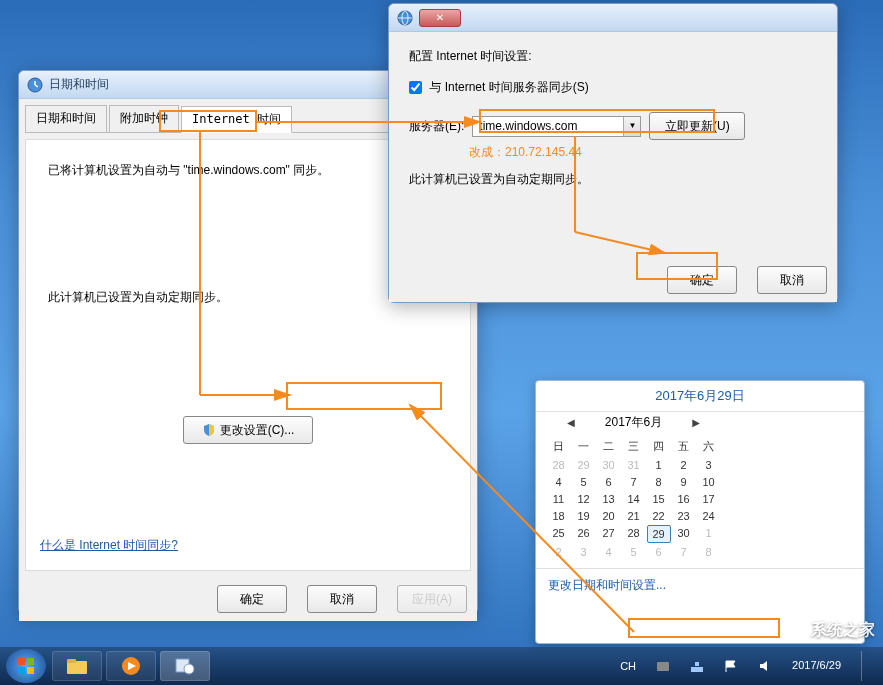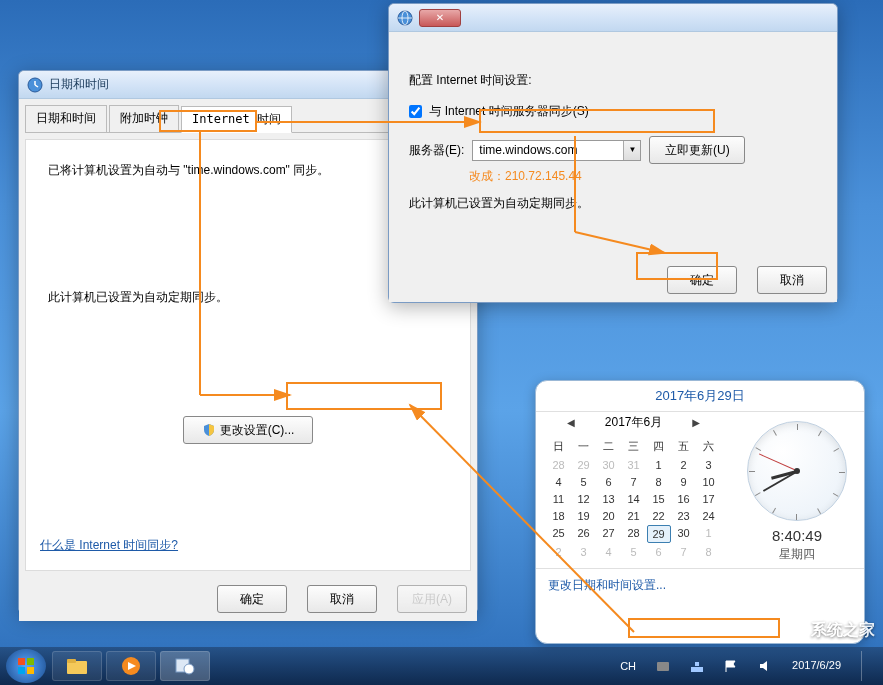--- a/index.html
+++ b/index.html
@@ -27,21 +27,21 @@
 .combo input { border: none; outline: none; padding: 2px 6px; font-size: 12px; width: 150px; }
 .combo .arrow { width: 17px; height: 19px; background: linear-gradient(to bottom,#f4f4f4,#ddd); border-left:1px solid #aaa; text-align:center; line-height:17px; font-size:8px; }
 
 
 .hl { position: absolute; border: 2px solid #f58a1f; pointer-events: none; z-index: 100; }
 
 
 .arrow-svg { position: absolute; pointer-events: none; z-index: 90; }
 
 
-.popup { position: absolute; background: #fff; border: 1px solid #9bb8d6; border-radius: 12px; box-shadow: 0 3px 12px rgba(0,0,0,0.25); }
+.popup { position: absolute; background: #fff; border: 1px solid #9bb8d6; border-radius: 4px; box-shadow: 0 3px 12px rgba(0,0,0,0.25); }
 .popup-header { text-align: center; padding: 6px; color: #1e5aa8; font-size: 13px; }
 .cal-nav { display: flex; align-items: center; justify-content: center; gap: 30px; padding: 2px 0 6px 0; font-size: 12px; }
 .cal-nav .nav-btn { cursor: pointer; color: #444; font-size: 10px; }
 .cal-grid { display: grid; grid-template-columns: repeat(7, 24px); gap: 1px; padding: 0 8px 8px 8px; justify-content: center; }
 .cal-grid .dh { text-align: center; font-size: 11px; color: #333; padding: 2px 0; }
 .cal-grid .d { text-align: center; font-size: 11px; color: #333; padding: 2px 0; cursor: pointer; }
 .cal-grid .d.faded { color: #bbb; }
 .cal-grid .d.today { border: 1px solid #3c7fb1; background: #e5f1fb; border-radius: 2px; }
 
 
@@ -143,21 +143,21 @@
 <div class="window" style="left:388px; top:3px; width:450px; height:300px;">
   <div class="titlebar">
     <svg class="icon" viewBox="0 0 16 16">
         <circle cx="8" cy="8" r="7" fill="#4a90d9" stroke="#2a5a9a"></circle>
         <ellipse cx="8" cy="8" rx="3" ry="7" fill="none" stroke="#fff" stroke-width="0.8"></ellipse>
         <line x1="1" y1="8" x2="15" y2="8" stroke="#fff" stroke-width="0.8"></line>
       </svg>
     <span class="close">✕</span>
   </div>
   <div style="padding:16px 20px;">
-    <p style="margin-bottom:14px;margin-top:24px;">配置 Internet 时间设置:</p>
+    <p style="margin-bottom:14px;">配置 Internet 时间设置:</p>
     <label style="display:block; margin-bottom:16px;">
       <input type="checkbox" checked="" style="">
       <span>与 Internet 时间服务器同步(S)</span>
     </label>
     <div style="display:flex; align-items:center; gap:8px;">
       <span>服务器(E):</span>
       <span class="combo">
         <input value="time.windows.com" style="">
         <span class="arrow">▼</span>
       </span>
@@ -226,42 +226,20 @@
           <div class="d faded">1</div>
           <div class="d faded">2</div>
           <div class="d faded">3</div>
           <div class="d faded">4</div>
           <div class="d faded">5</div>
           <div class="d faded">6</div>
           <div class="d faded">7</div>
           <div class="d faded">8</div>
         </div>
     </div>
-    <div class="clock-wrap">
-      <div class="clock">
-        <div class="hand h"></div>
-        <div class="hand m"></div>
-        <div class="hand s"></div>
-        <div class="pin"></div>
-      <div class="tick" style="transform: rotate(0deg);"></div>
-          <div class="tick" style="transform: rotate(30deg);"></div>
-          <div class="tick" style="transform: rotate(60deg);"></div>
-          <div class="tick" style="transform: rotate(90deg);"></div>
-          <div class="tick" style="transform: rotate(120deg);"></div>
-          <div class="tick" style="transform: rotate(150deg);"></div>
-          <div class="tick" style="transform: rotate(180deg);"></div>
-          <div class="tick" style="transform: rotate(210deg);"></div>
-          <div class="tick" style="transform: rotate(240deg);"></div>
-          <div class="tick" style="transform: rotate(270deg);"></div>
-          <div class="tick" style="transform: rotate(300deg);"></div>
-          <div class="tick" style="transform: rotate(330deg);"></div>
-        </div>
-      <div class="clock-time">8:40:49</div>
-      <div class="clock-day">星期四</div>
-    </div>
   </div>
   <div class="popup-footer">
     <a>更改日期和时间设置...</a>
   </div>
 </div>
 
 <div class="hl" style="left:159px; top:110px; width:98px; height:22px;"></div>
 <div class="hl" style="left:479px; top:109px; width:236px; height:24px;"></div>
 <div class="hl" style="left:636px; top:252px; width:82px; height:28px;"></div>
 <div class="hl" style="left:286px; top:382px; width:156px; height:28px;"></div>

